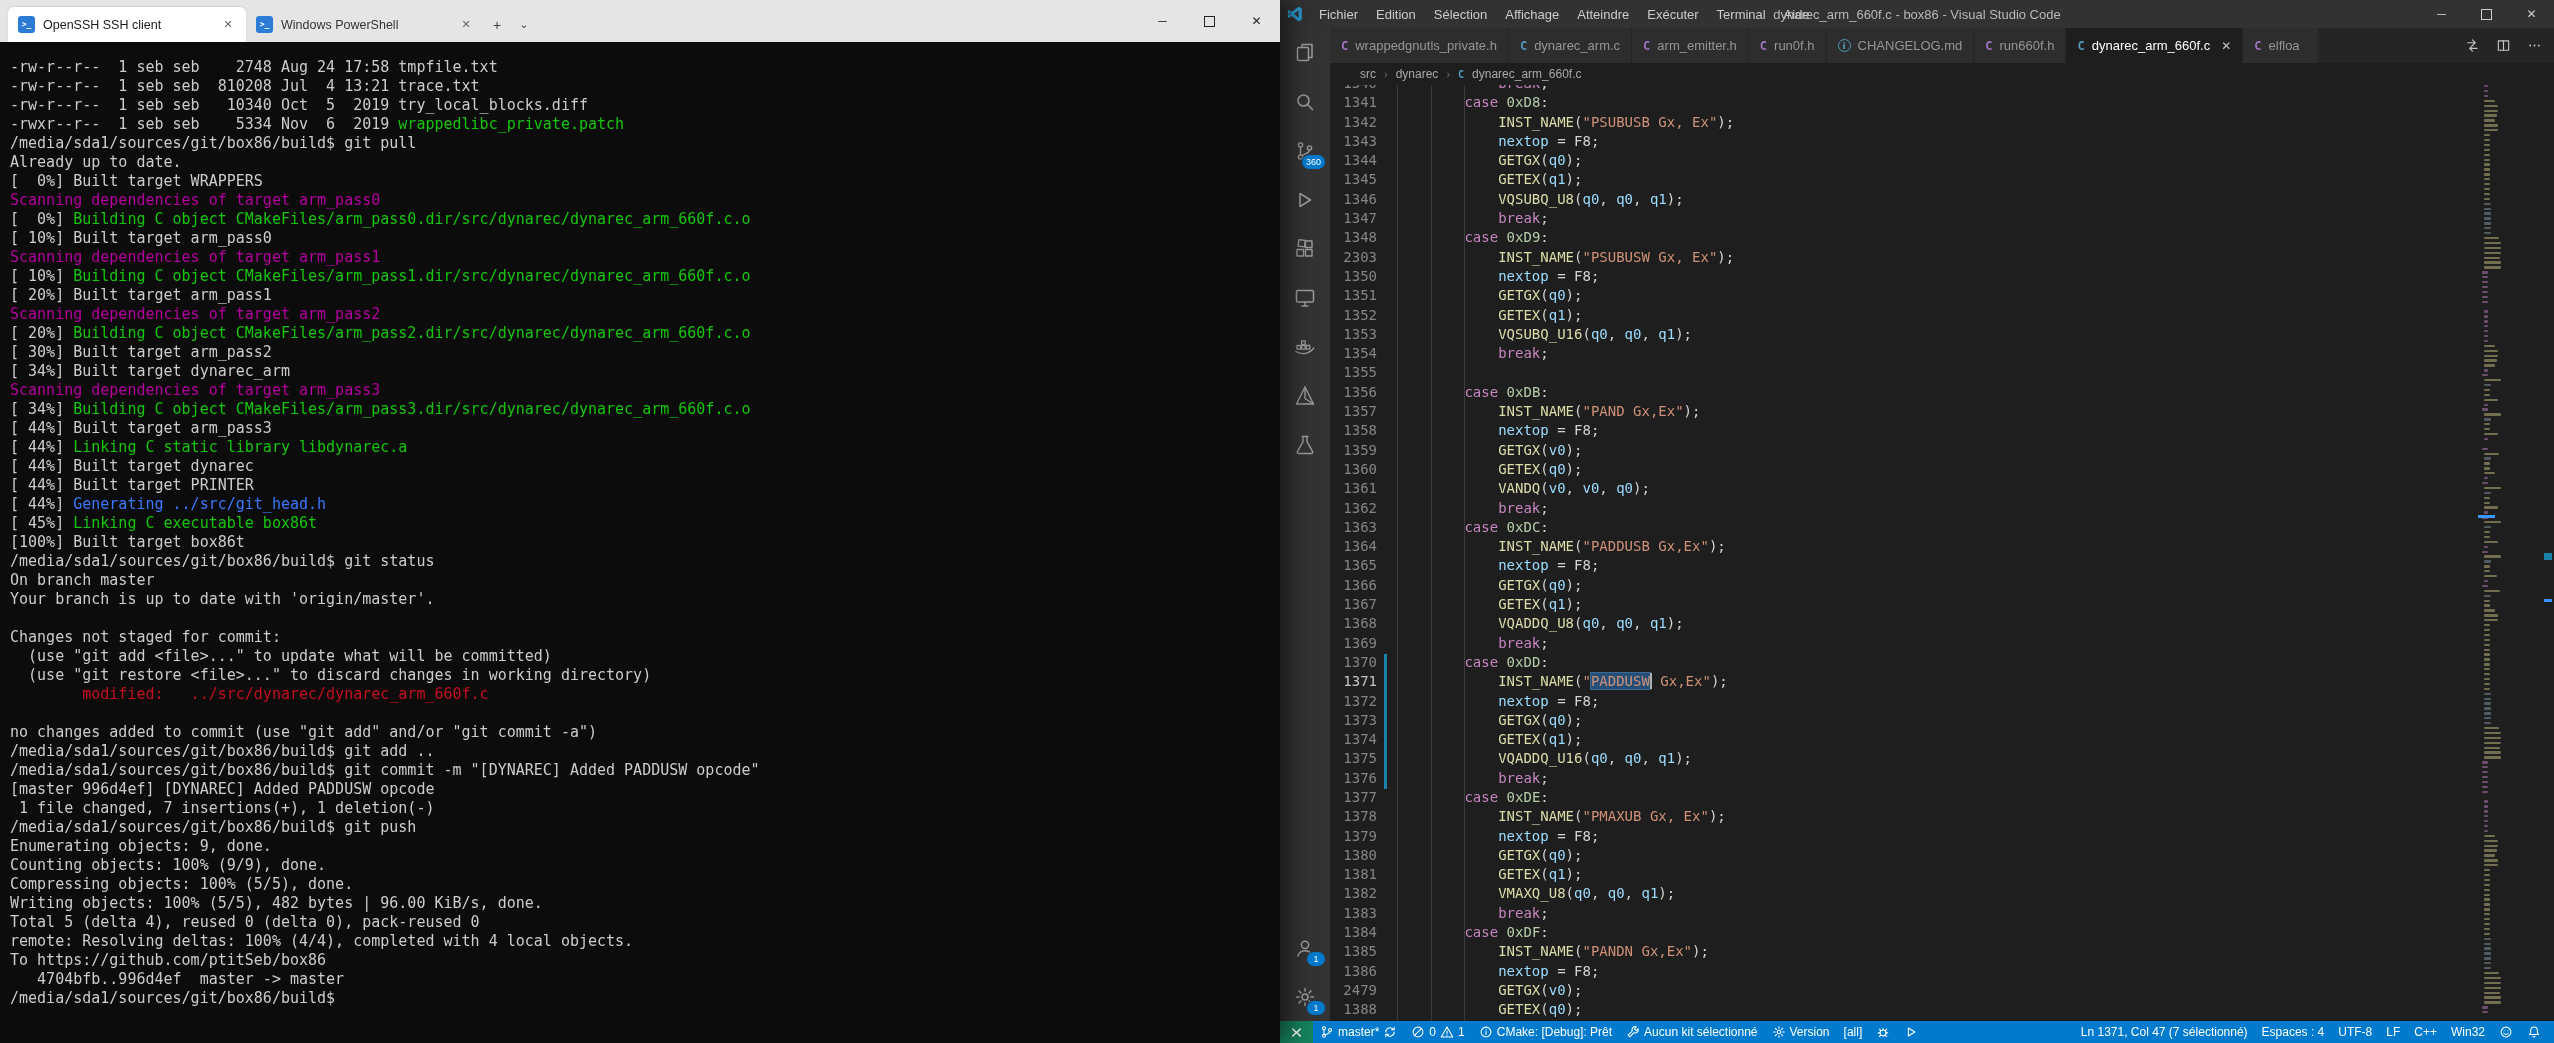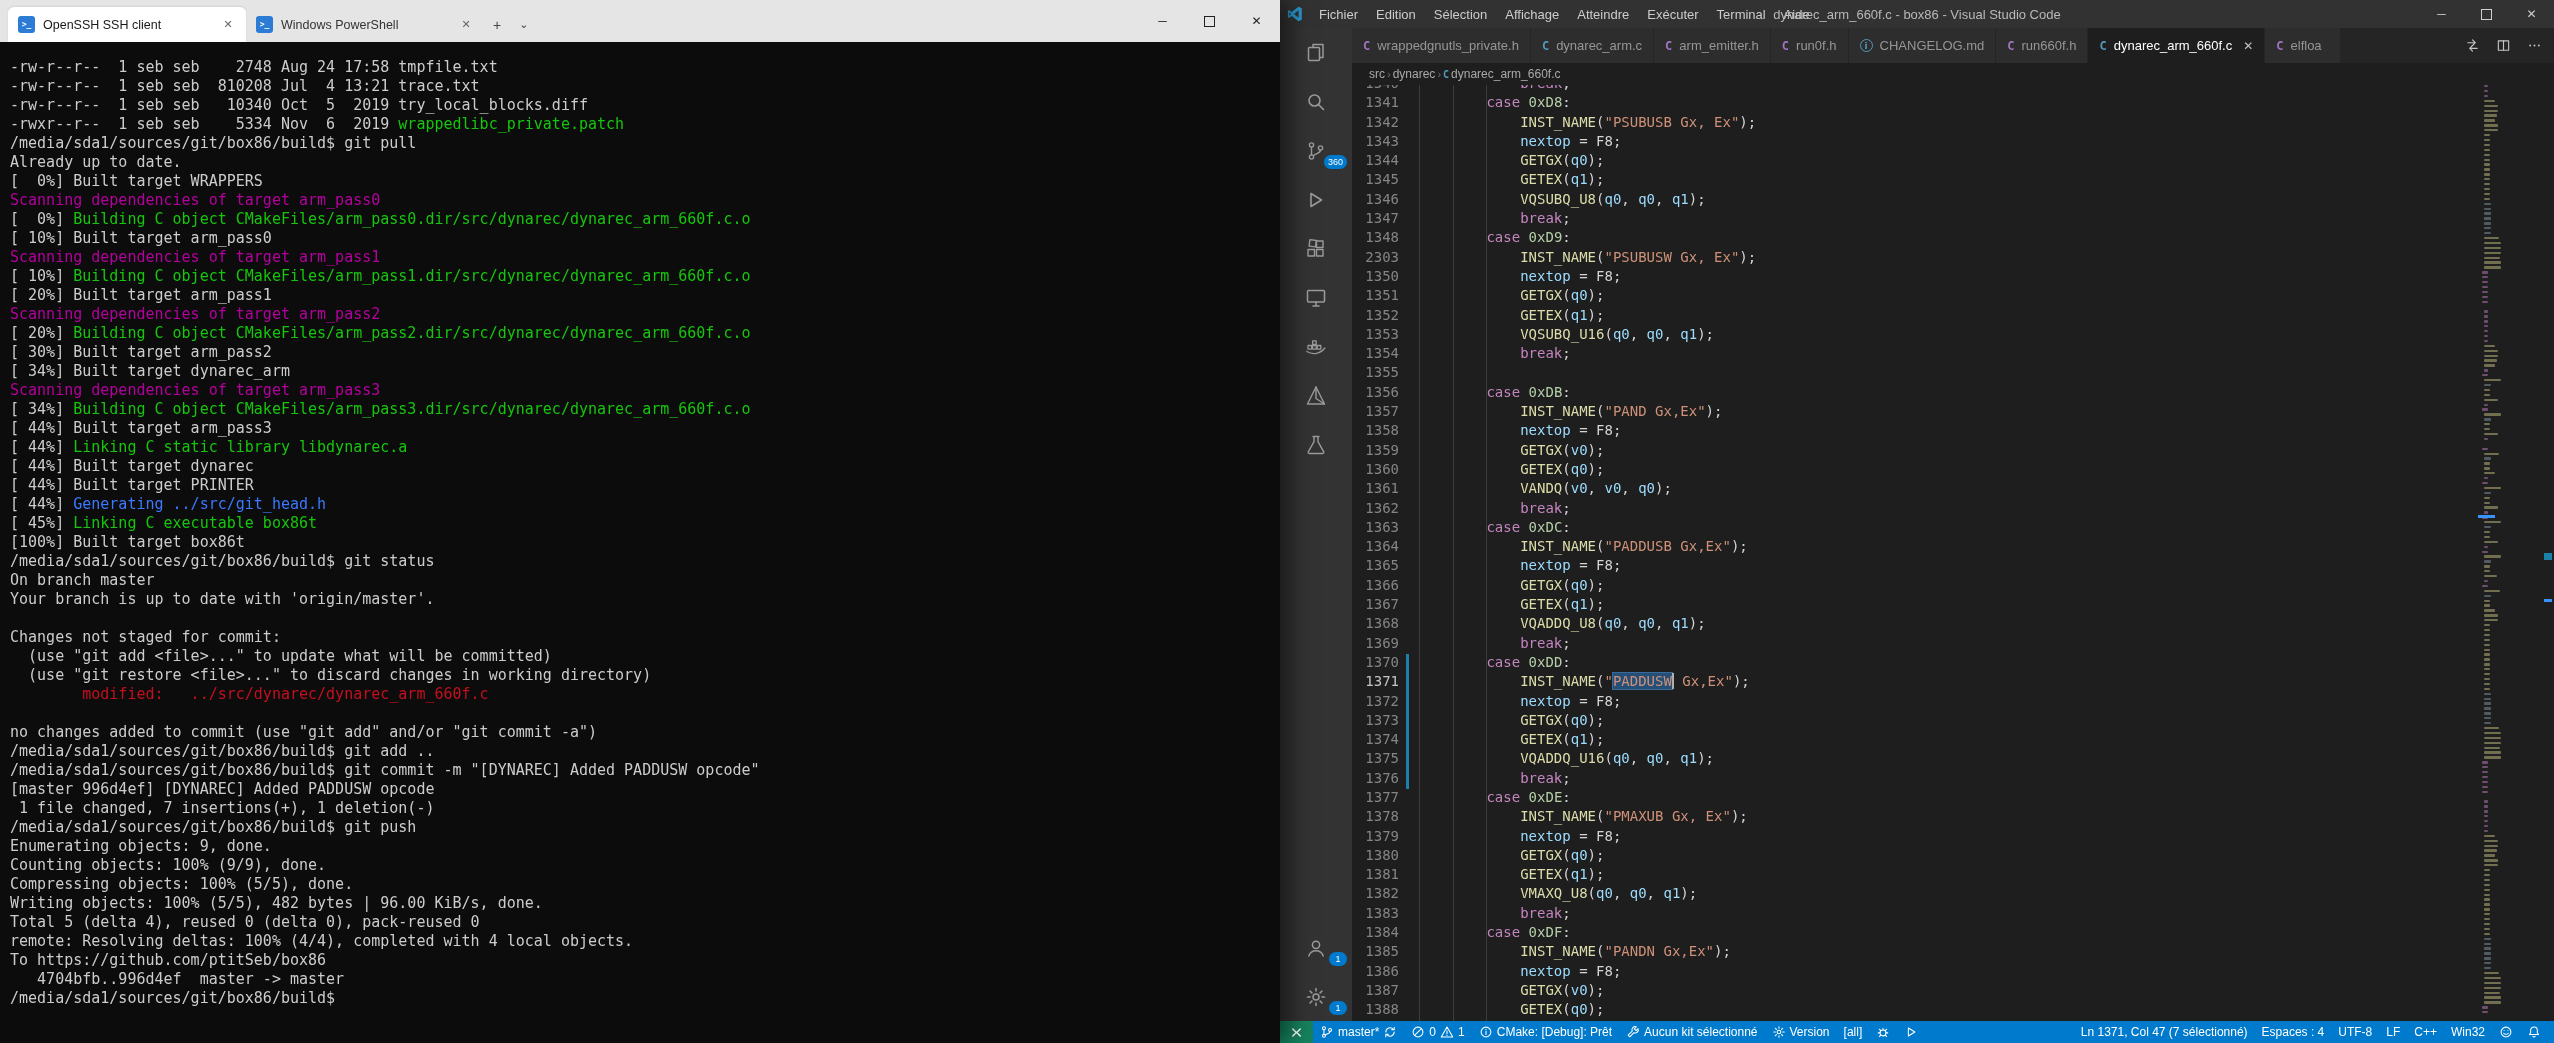--- a/index.html
+++ b/index.html
@@ -26,37 +26,37 @@
   .vscode-window{position:absolute;left:1280px;top:0;width:1274px;height:1043px;background:#4d7c0f;display:flex;flex-direction:column;}
   .vs-titlebar{height:28px;background:#323233;display:flex;align-items:center;position:relative;flex:none;}
   .vs-logo{width:30px;display:flex;align-items:center;justify-content:center;}
   .vs-menu{font-size:13px;color:#cccccc;padding:0 9px;height:100%;display:flex;align-items:center;}
   .vs-title{position:absolute;left:50%;transform:translateX(-50%);font-size:13px;color:#b9b9b9;white-space:nowrap;}
   .vs-controls{margin-left:auto;display:flex;height:100%;}
   .vs-ctl{width:45px;display:flex;align-items:center;justify-content:center;color:#cfcfcf;font-size:12px;}
   .vs-ctl .maxbox{width:9px;height:9px;border:1px solid #cfcfcf;}
 
   .vs-main{flex:1;display:flex;min-height:0;}
-  .activitybar{width:72px;background:#333333;position:relative;flex:none;display:flex;flex-direction:column;}
+  .activitybar{width:50px;background:#333333;position:relative;flex:none;display:flex;flex-direction:column;}
   .act-item{height:49px;display:flex;align-items:center;justify-content:center;color:#9b9b9b;position:relative;}
   .act-bottom{margin-top:auto;}
   .act-badge{position:absolute;right:4px;bottom:5px;background:#007acc;color:#fff;border-radius:9px;font-size:9px;line-height:14px;min-width:10px;padding:0 4px;text-align:center;border:1px solid #333;}
 
   .editor-col{flex:1;display:flex;flex-direction:column;min-width:0;}
   .tabbar{height:35px;background:#252526;display:flex;align-items:stretch;flex:none;}
   .tab{display:flex;align-items:center;gap:7px;padding:0 11px;font-size:13px;color:#969696;background:#2d2d2d;border-right:1px solid #252526;white-space:nowrap;}
   .tab.active{background:#1e1e1e;color:#ffffff;}
   .tab.partial{width:64px;overflow:hidden;padding-right:0;}
   .tab .ticon{font:bold 12px "DejaVu Sans Mono",monospace;}
   .ti-c{color:#519aba}.ti-h{color:#a074c4}
   .ti-md{width:13px;height:13px;border:1.4px solid #519aba;border-radius:50%;color:#519aba;font:bold 9px "DejaVu Sans",sans-serif;display:flex;align-items:center;justify-content:center;box-sizing:border-box;}
   .tab .tclose{color:#c5c5c5;font-size:12px;margin-left:4px;}
   .tab-actions{margin-left:auto;display:flex;align-items:center;gap:16px;padding:0 12px;color:#c5c5c5;flex:none;background:#252526;}
 
-  .breadcrumb{height:22px;background:#1e1e1e;display:flex;align-items:center;padding-left:17px;font-size:12px;color:#a9a9a9;gap:2px;flex:none;}
+  .breadcrumb{height:22px;background:#1e1e1e;display:flex;align-items:center;padding-left:30px;font-size:12px;color:#a9a9a9;gap:8px;flex:none;}
   .bc-sep{color:#6e6e6e;font-size:11px;}
   .bc-ico{font:bold 10px "DejaVu Sans Mono",monospace;color:#519aba;}
 
   .editor{flex:1;position:relative;overflow:hidden;background:#1e1e1e;}
   .guides{position:absolute;top:0;bottom:0;left:0;pointer-events:none;}
   .guide{position:absolute;top:0;bottom:0;width:1px;background:#3b3b3b;}
   .codelines{position:absolute;top:-10px;left:0;right:80px;}
   .crow{display:flex;height:19.3px;line-height:19.3px;font:14px "DejaVu Sans Mono",monospace;}
   .ln{width:47px;text-align:right;color:#858585;flex:none;}
   .ln.cur{color:#c6c6c6;}
@@ -606,21 +606,21 @@
                 <span class="ln">1385</span>
                 <span class="gut"></span>
                 <span class="codetext">            <span class="tok-fn">INST_NAME</span><span class="tok-pl">(</span><span class="tok-str">"PANDN Gx,Ex"</span><span class="tok-pl">);</span></span>
               </div>
               <div class="crow">
                 <span class="ln">1386</span>
                 <span class="gut"></span>
                 <span class="codetext">            <span class="tok-var">nextop</span><span class="tok-pl"> = F8;</span></span>
               </div>
               <div class="crow">
-                <span class="ln">1387</span>
+                <span class="ln">2479</span>
                 <span class="gut"></span>
                 <span class="codetext">            <span class="tok-fn">GETGX</span><span class="tok-pl">(</span><span class="tok-var">v0</span><span class="tok-pl">);</span></span>
               </div>
               <div class="crow">
                 <span class="ln">1388</span>
                 <span class="gut"></span>
                 <span class="codetext">            <span class="tok-fn">GETEX</span><span class="tok-pl">(</span><span class="tok-var">q0</span><span class="tok-pl">);</span></span>
               </div>
               <div class="crow">
                 <span class="ln">1389</span>

